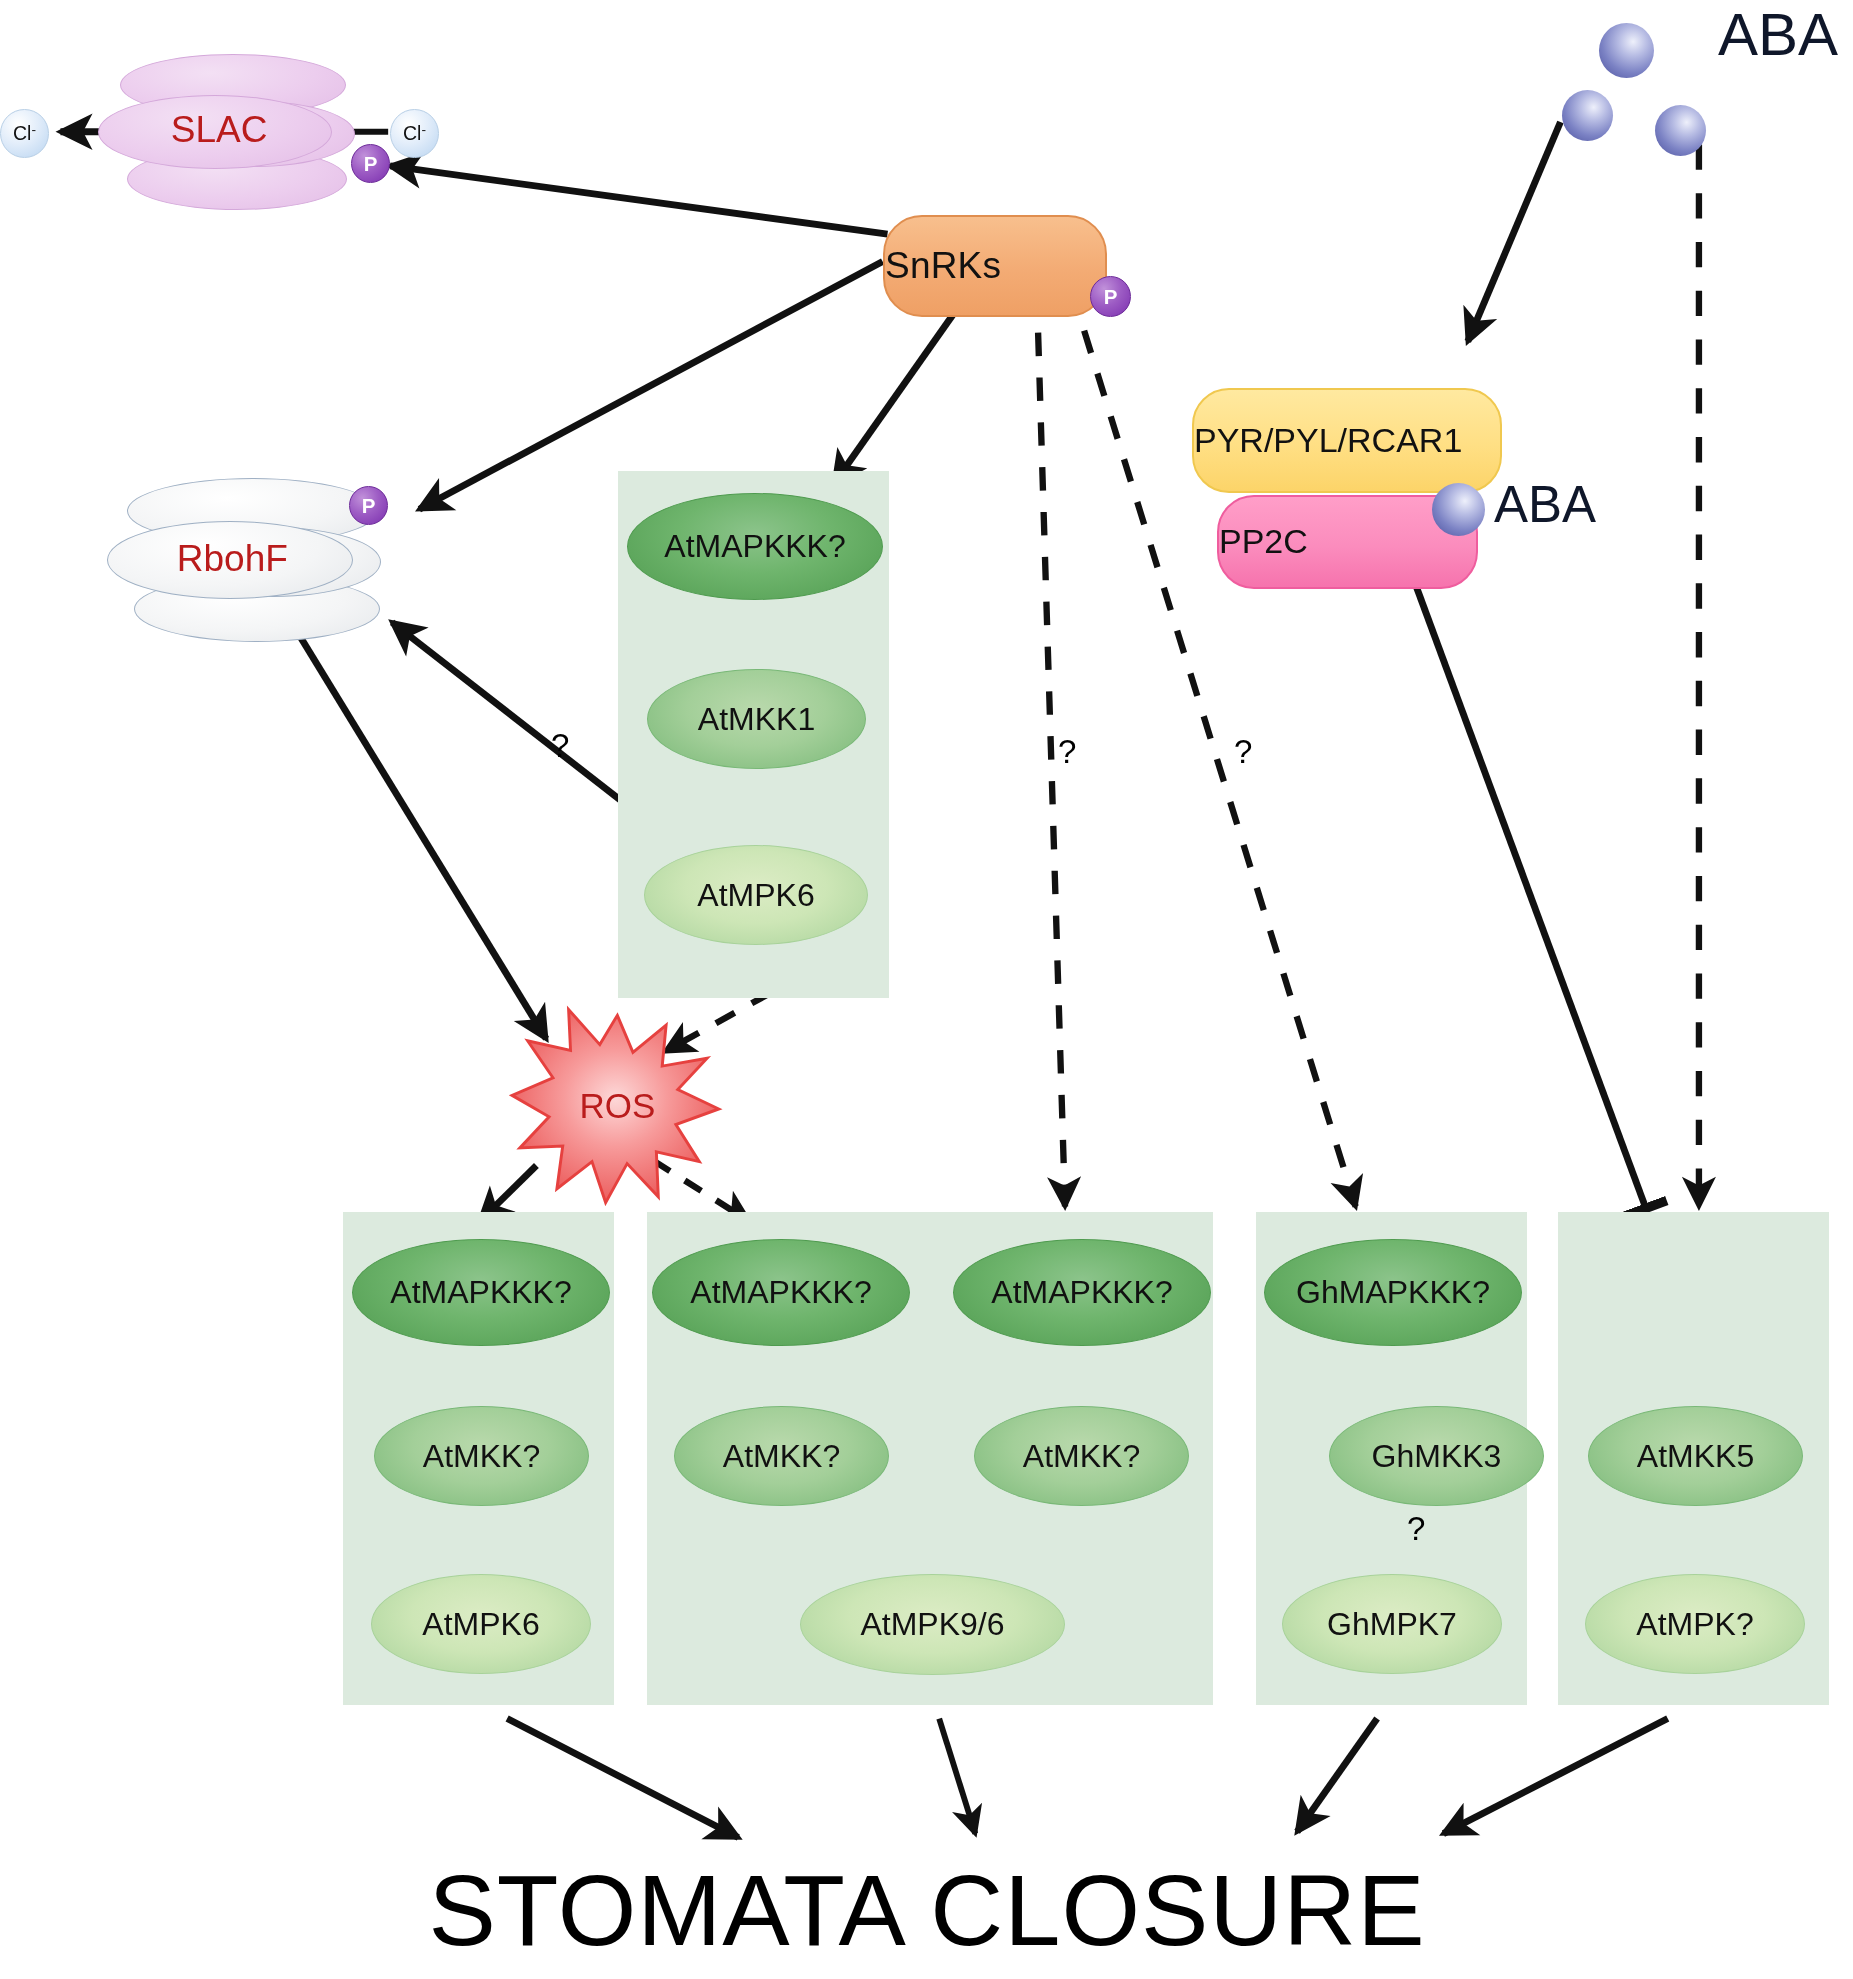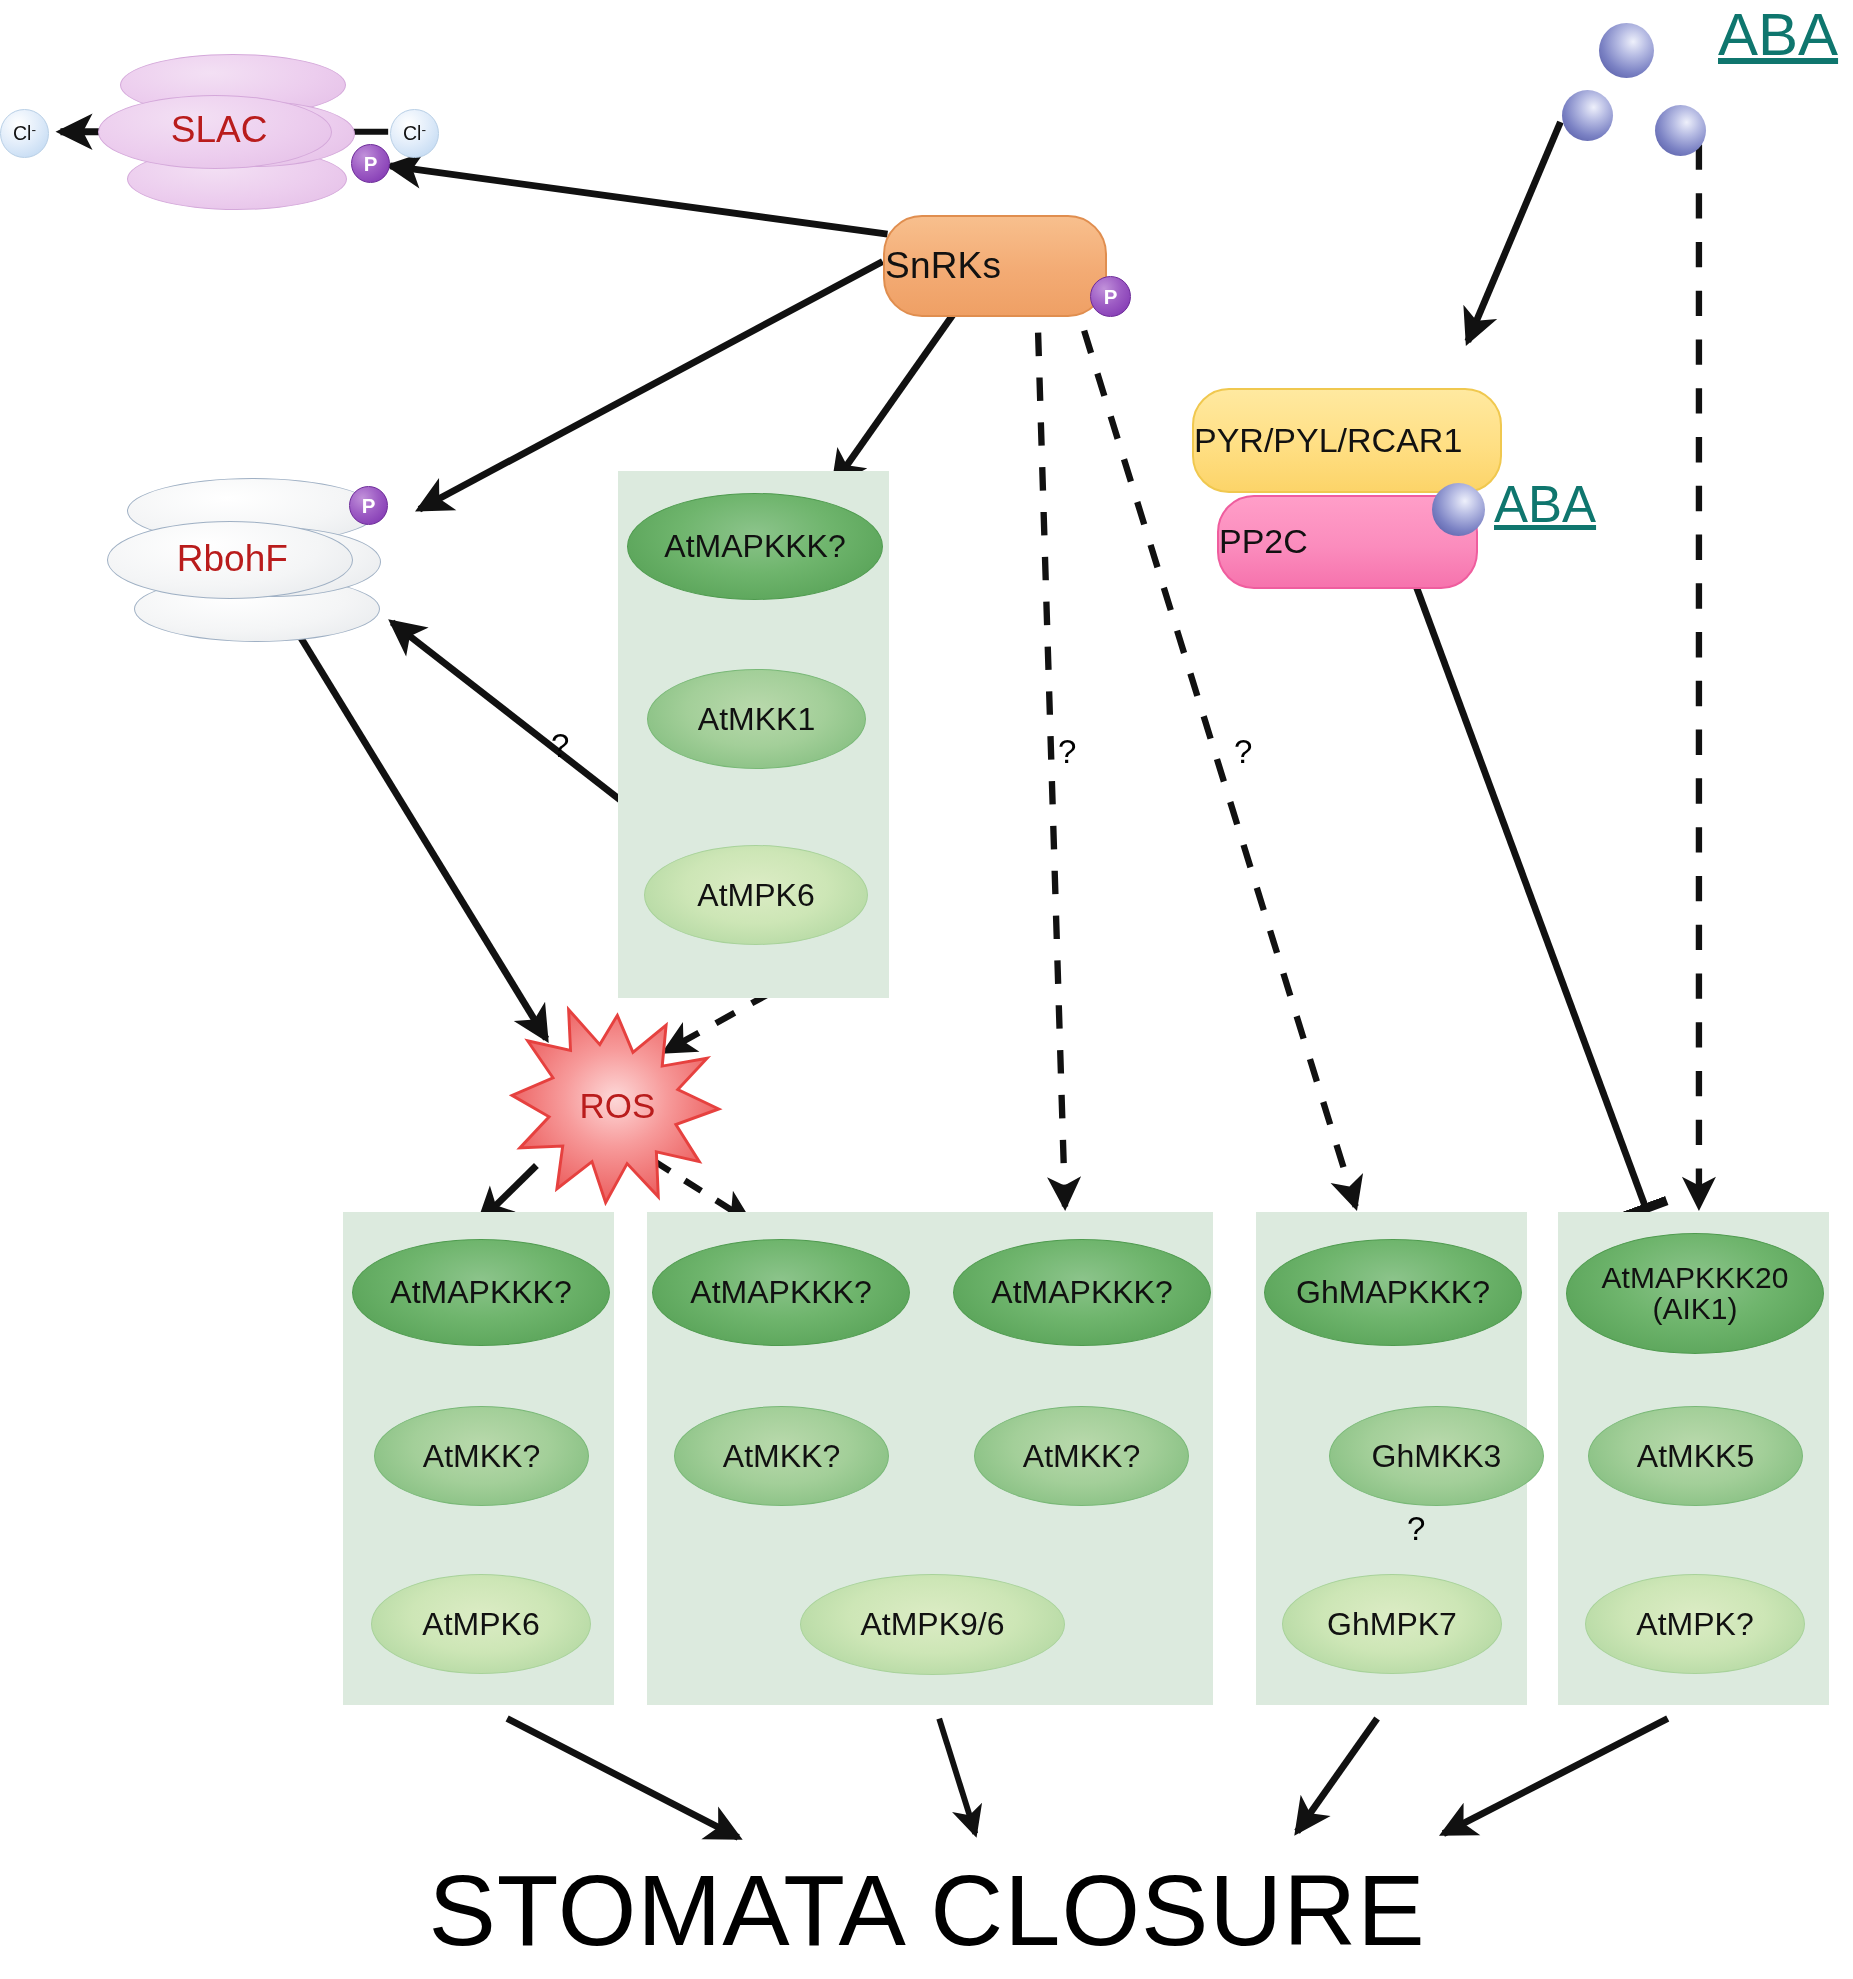--- a/index.html
+++ b/index.html
@@ -150,24 +150,23 @@
   
   .aba-sphere {
     position: absolute;
     border-radius: 50%;
     background: radial-gradient(circle at 62% 34%, #eef0fb 0%, #b8bde4 28%, #7b82c4 62%, #4a4f9c 100%);
     z-index: 8;
   }
   .aba-label {
     position: absolute;
     font-size: 60px;
-    color: #0f766e;
+    color: #0f172a;
     z-index: 8;
     white-space: nowrap;
-    text-decoration: underline;
   }
   .aba-label.small { font-size: 51px; }
   .ros-text {
     position: absolute;
     width: 100%;
     text-align: center;
     font-size: 35px;
     color: #b91c1c;
     z-index: 9;
   }
@@ -377,24 +376,20 @@
     <span>GhMAPKKK?</span>
   </div>
   <div class="ell kk" style="left:1329px; top:1406px; width:213px; height:98px;">
     <span>GhMKK3</span>
   </div>
   <div class="ell mpk" style="left:1282px; top:1574px; width:218px; height:98px;">
     <span>GhMPK7</span>
   </div>
   <div class="qmark" style="left:1407px; top:1510px;">?</div>
 
-  <div class="ell kkk" style="left:1566px; top:1233px; width:256px; height:119px; font-size:30px; white-space:pre-line;">
-    <span style="white-space:pre-line;">AtMAPKKK20
-(AIK1)</span>
-  </div>
   <div class="ell kk" style="left:1588px; top:1406px; width:213px; height:98px;">
     <span>AtMKK5</span>
   </div>
   <div class="ell mpk" style="left:1585px; top:1574px; width:218px; height:98px;">
     <span>AtMPK?</span>
   </div>
 
   <div class="qmark" style="left:551px; top:727px;">?</div>
   <div class="qmark" style="left:1058px; top:733px;">?</div>
   <div class="qmark" style="left:1234px; top:733px;">?</div>

